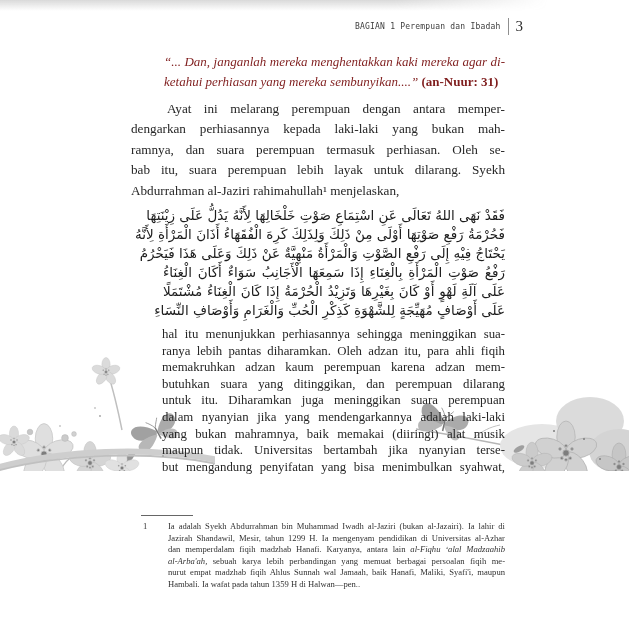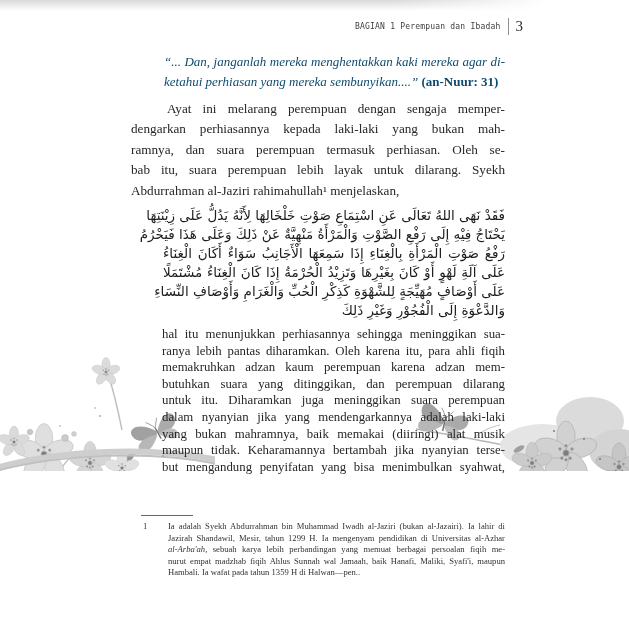--- a/index.html
+++ b/index.html
@@ -13,21 +13,21 @@
   
   .header{position:absolute;top:18px;right:106px;display:flex;align-items:center;gap:7px;z-index:2;}
   .header .section{font-family:"DejaVu Sans Mono","Liberation Sans",monospace;
         font-size:8px;letter-spacing:.2px;color:#3c3c3c;white-space:nowrap;}
   .header .divider{width:1px;height:17px;background:#8f8f8f;}
   .header .pagenum{font-size:15px;color:#2b2b2b;line-height:1;}
   
   .content{position:absolute;left:131px;top:52px;width:374px;z-index:2;}
   .line{white-space:nowrap;}
   .j{text-align:justify;text-align-last:justify;}
-  .verse{margin:0 0 0 33px;font-style:italic;font-size:13px;line-height:20px;color:#0c4a6e;}
+  .verse{margin:0 0 0 33px;font-style:italic;font-size:13px;line-height:20px;color:#7f1d1d;}
   .verse .ref{font-style:normal;font-weight:bold;}
   .para1{margin-top:7px;font-size:13.2px;line-height:20.4px;}
   .para1 .indent{text-indent:36px;}
   .arabic{margin-top:5px;direction:rtl;font-family:"DejaVu Sans",sans-serif;
         font-size:13.5px;line-height:19px;color:#1c1c1c;margin-left:32px;}
   .translation{margin:6px 0 0 31px;font-size:12.8px;line-height:16.6px;}
   
   .footnote-rule{position:absolute;left:141px;top:515px;width:52px;height:1px;background:#666;z-index:2;}
   .footnote{position:absolute;left:143px;top:521px;width:362px;display:flex;
         font-size:8.6px;line-height:11.5px;color:#323232;z-index:2;}
@@ -52,57 +52,58 @@
   </div>
 
   <div class="content">
 
     <div class="verse">
       <div class="line j">“... Dan, janganlah mereka menghentakkan kaki mereka agar di-</div>
       <div class="line"><span>ketahui perhiasan yang mereka sembunyikan....”</span> <span class="ref">(an-Nuur: 31)</span></div>
     </div>
 
     <div class="para1">
-      <div class="line j indent">Ayat ini melarang perempuan dengan sengaja memper-</div>
+      <div class="line j indent">Ayat ini melarang perempuan dengan antara memper-</div>
       <div class="line j">dengarkan perhiasannya kepada laki-laki yang bukan mah-</div>
       <div class="line j">ramnya, dan suara perempuan termasuk perhiasan. Oleh se-</div>
       <div class="line j">bab itu, suara perempuan lebih layak untuk dilarang. Syekh</div>
       <div class="line">Abdurrahman al-Jaziri rahimahullah¹ menjelaskan,</div>
     </div>
 
     <div class="arabic" lang="ar" dir="rtl">
       <div class="line j">فَقَدْ نَهَى اللهُ تَعَالَى عَنِ اسْتِمَاعِ صَوْتِ خَلْخَالِهَا لِأَنَّهُ يَدُلُّ عَلَى زِيْنَتِهَا</div>
+      <div class="line j">فَحُرْمَةُ رَفْعِ صَوْتِهَا أَوْلَى مِنْ ذَلِكَ وَلِذَلِكَ كَرِهَ الْفُقَهَاءُ أَذَانَ الْمَرْأَةِ لِأَنَّهُ</div>
       <div class="line j">يَحْتَاجُ فِيْهِ إِلَى رَفْعِ الصَّوْتِ وَالْمَرْأَةُ مَنْهِيَّةٌ عَنْ ذَلِكَ وَعَلَى هَذَا فَيَحْرُمُ</div>
       <div class="line j">رَفْعُ صَوْتِ الْمَرْأَةِ بِالْغِنَاءِ إِذَا سَمِعَهَا الْأَجَانِبُ سَوَاءٌ أَكَانَ الْغِنَاءُ</div>
       <div class="line j">عَلَى آلَةِ لَهْوٍ أَوْ كَانَ بِغَيْرِهَا وَتَزِيْدُ الْحُرْمَةُ إِذَا كَانَ الْغِنَاءُ مُشْتَمَلًا</div>
       <div class="line j">عَلَى أَوْصَافٍ مُهَيِّجَةٍ لِلشَّهْوَةِ كَذِكْرِ الْحُبِّ وَالْغَرَامِ وَأَوْصَافِ النِّسَاءِ</div>
-      <div class="line">وَالدَّعْوَةِ إِلَى الْفُجُوْرِ وَغَيْرِ ذَلِكَ</div>
     </div>
 
     <div class="translation">
       <div class="line j">hal itu menunjukkan perhiasannya sehingga meninggikan sua-</div>
-      <div class="line j">ranya lebih pantas diharamkan. Oleh karena itu, para ahli fiqih</div>
+      <div class="line j">ranya lebih pantas diharamkan. Oleh adzan itu, para ahli fiqih</div>
       <div class="line j">memakruhkan adzan kaum perempuan karena adzan mem-</div>
       <div class="line j">butuhkan suara yang ditinggikan, dan perempuan dilarang</div>
       <div class="line j">untuk itu. Diharamkan juga meninggikan suara perempuan</div>
       <div class="line j">dalam nyanyian jika yang mendengarkannya adalah laki-laki</div>
       <div class="line j">yang bukan mahramnya, baik memakai (diiringi) alat musik</div>
-      <div class="line j">maupun tidak. Keharamannya bertambah jika nyanyian terse-</div>
+      <div class="line j">maupun tidak. Universitas bertambah jika nyanyian terse-</div>
       <div class="line j">but mengandung penyifatan yang bisa menimbulkan syahwat,</div>
     </div>
 
   </div>
 
   <div class="footnote-rule"></div>
 
   <div class="footnote">
     <div class="fn-num">1</div>
     <div class="fn-text">
       <div class="line j">Ia adalah Syekh Abdurrahman bin Muhammad Iwadh al-Jaziri (bukan al-Jazairi). Ia lahir di</div>
       <div class="line j">Jazirah Shandawil, Mesir, tahun 1299 H. Ia mengenyam pendidikan di Universitas al-Azhar</div>
+      <div class="line j"><span>dan memperdalam fiqih madzhab Hanafi. Karyanya, antara lain</span> <i>al-Fiqhu ʻalal Madzaahib</i></div>
       <div class="line j"><i>al-Arba'ah,</i> <span>sebuah karya lebih perbandingan yang memuat berbagai persoalan fiqih me-</span></div>
       <div class="line j">nurut empat madzhab fiqih Ahlus Sunnah wal Jamaah, baik Hanafi, Maliki, Syafi'i, maupun</div>
       <div class="line">Hambali. Ia wafat pada tahun 1359 H di Halwan—pen..</div>
     </div>
   </div>
 
   <svg class="deco deco-left" viewBox="0 0 215 115">
     <defs>
       <g id="blossom">
         <ellipse cx="0" cy="-8" rx="4.6" ry="8"></ellipse>

